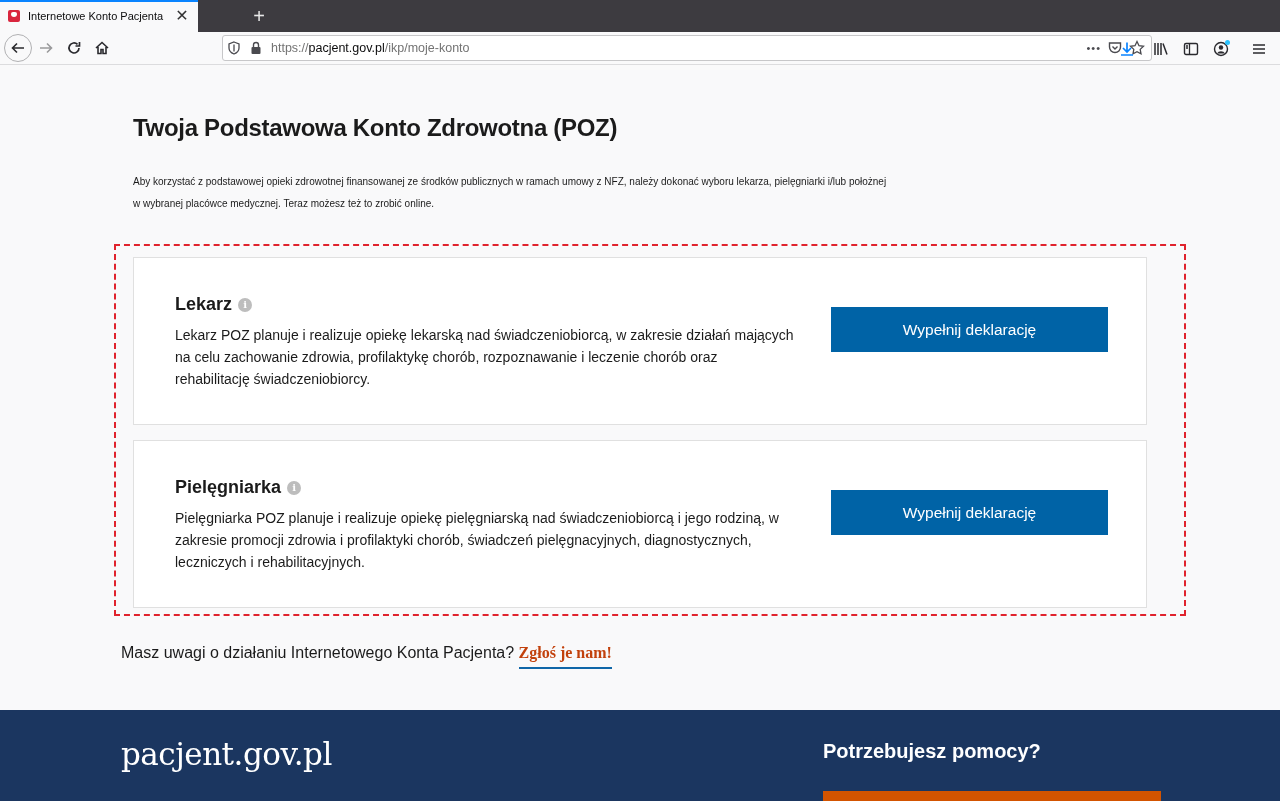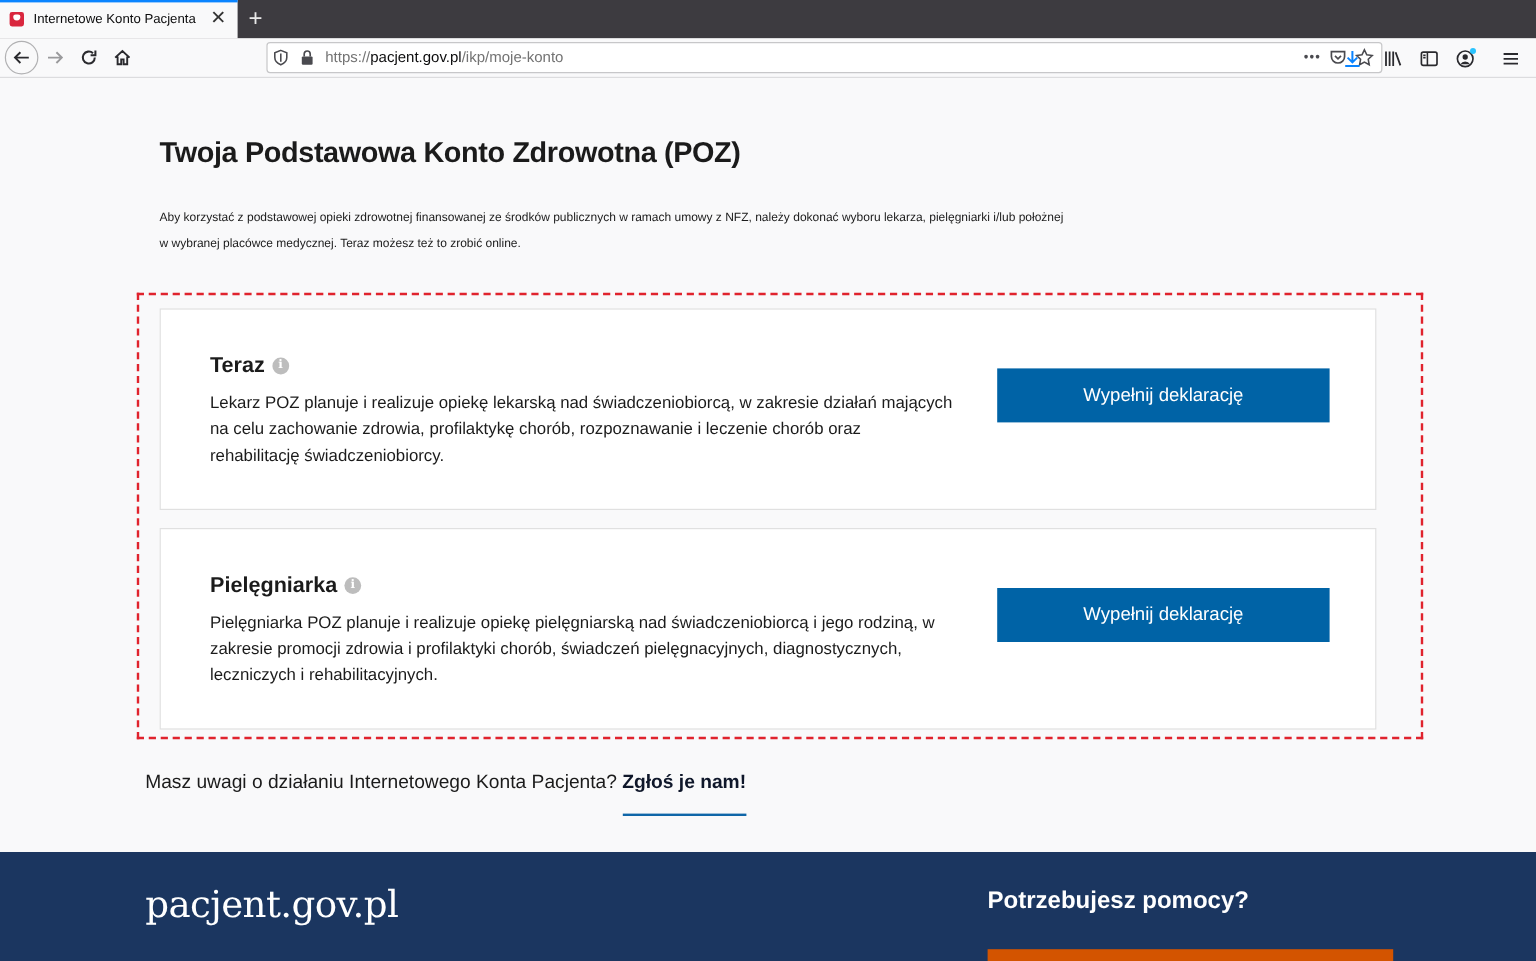--- a/index.html
+++ b/index.html
@@ -1,19 +1,19 @@
 <!DOCTYPE html>
 <html><head>
   <meta charset="utf-8">
   <style>
     * { box-sizing: border-box; margin: 0; padding: 0; }
     html, body { width: 1280px; height: 801px; overflow: hidden; background: #f9f9fa; font-family: "Liberation Sans", sans-serif; }
 
     
-    .tabstrip { position: absolute; left: 0; top: 0; width: 1280px; height: 32px; background: #3d3b40; display: flex; align-items: center; }
+    .tabstrip { position: absolute; left: 0; top: 0; width: 1280px; height: 32px; background: #3d3b40; display: flex; align-items: center; gap: 46px; }
     .tab { width: 198px; height: 32px; background: #f9f9fa; position: relative; display: flex; align-items: center; padding-left: 8px; }
     .tab::before { content: ""; position: absolute; left: 0; top: 0; width: 100%; height: 2px; background: #0a84ff; }
     .tab-favicon { width: 12px; height: 12px; background: #d9263e; border-radius: 2px; margin-right: 8px; position: relative; }
     .tab-favicon::after { content: ""; position: absolute; left: 3px; top: 2px; width: 6px; height: 5px; background: #fff; border-radius: 2px 2px 3px 3px; }
     .tab-title { font-size: 11px; color: #0c0c0d; flex: 1; white-space: nowrap; }
     .tab-close { width: 20px; font-size: 16px; color: #333; text-align: center; margin-right: 6px; line-height: 16px; cursor: pointer; }
     .newtab { width: 30px; color: #e8e8e8; font-size: 20px; display: flex; align-items: center; justify-content: center; cursor: pointer; }
 
     
     .navbar { position: absolute; left: 0; top: 32px; width: 1280px; height: 33px; background: #f9f9fa; border-bottom: 1px solid #dcdcde; display: flex; align-items: center; }
@@ -36,21 +36,21 @@
     .intro { position: absolute; left: 133px; top: 105px; width: 760px; font-size: 10px; line-height: 21.5px; color: #1b1b1b; }
     .dash-box { position: absolute; left: 114px; top: 178px; width: 1072px; height: 372px; border: 2px dashed #e0232d; }
     .card { position: absolute; left: 133px; width: 1014px; height: 168px; background: #fff; border: 1px solid #e0e0e0; }
     .card.c1 { top: 191px; }
     .card.c2 { top: 374px; text-decoration: underline; }
     .card-title { position: absolute; left: 41px; top: 36px; font-size: 18px; font-weight: bold; color: #1b1b1b; display: flex; align-items: center; }
     .info-icon { width: 14px; height: 14px; border-radius: 50%; background: #bdbdbd; color: #fff; font-size: 10px; font-weight: bold; display: inline-flex; align-items: center; justify-content: center; margin-left: 6px; font-family: "DejaVu Serif", serif; cursor: pointer; }
     .card-desc { position: absolute; left: 41px; top: 66px; width: 620px; font-size: 14px; line-height: 22px; color: #1b1b1b; }
     .card-btn { position: absolute; left: 697px; top: 49px; width: 277px; height: 45px; background: #0063a6; color: #fff; font-size: 15.5px; display: flex; align-items: center; justify-content: center; cursor: pointer; border: none; }
     .feedback { position: absolute; left: 121px; top: 578px; font-size: 16px; color: #1b1b1b; }
-    .feedback a { color: #0f172a; font-weight: bold; text-decoration: none; border-bottom: 2px solid #0f66a8; padding-bottom: 17px; cursor: pointer; }
+    .feedback a { color: #c2410c; font-weight: bold; text-decoration: none; border-bottom: 2px solid #0f66a8; padding-bottom: 6px; cursor: pointer; font-family: Liberation Serif, serif; }
 
     
     .footer { position: absolute; left: 0; top: 710px; width: 1280px; height: 91px; background: #1b3660; }
     .footer-logo { position: absolute; left: 121px; top: 26px; font-family: "DejaVu Serif", serif; font-size: 31px; color: #fff; letter-spacing: -0.5px; }
     .footer-help { position: absolute; left: 823px; top: 30px; font-size: 20px; font-weight: bold; color: #fff; }
     .footer-btn { position: absolute; left: 823px; top: 81px; width: 338px; height: 14px; background: #d35400; cursor: pointer; }
   </style>
 </head>
 <body>
 
@@ -148,21 +148,21 @@
 </div>
 
 <div class="content">
   <h1 class="page-title">Twoja Podstawowa Konto Zdrowotna (POZ)</h1>
   <p class="intro">Aby korzystać z podstawowej opieki zdrowotnej finansowanej ze środków publicznych w ramach umowy z NFZ, należy dokonać wyboru lekarza, pielęgniarki i/lub położnej w wybranej placówce medycznej. Teraz możesz też to zrobić online.</p>
 
   <div class="dash-box"></div>
 
   <div class="card c1">
     <div class="card-title">
-      <span>Teraz</span>
+      <span>Lekarz</span>
       <span class="info-icon">i</span>
     </div>
     <p class="card-desc">Lekarz POZ planuje i realizuje opiekę lekarską nad świadczeniobiorcą, w zakresie działań mających na celu zachowanie zdrowia, profilaktykę chorób, rozpoznawanie i leczenie chorób oraz rehabilitację świadczeniobiorcy.</p>
     <button class="card-btn">Wypełnij deklarację</button>
   </div>
 
   <div class="card c2">
     <div class="card-title">
       <span>Pielęgniarka</span>
       <span class="info-icon">i</span>

